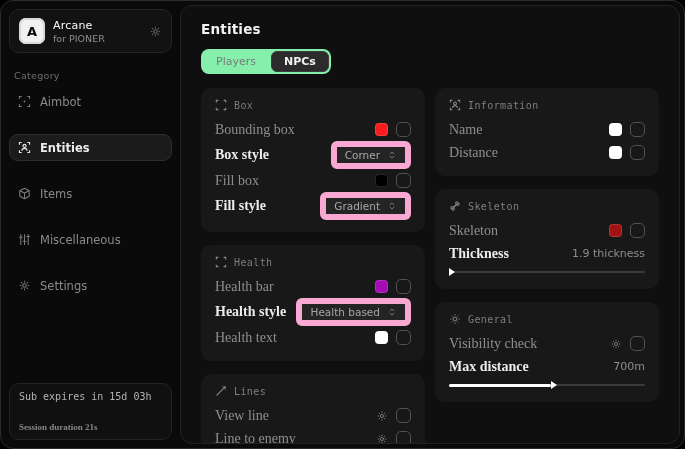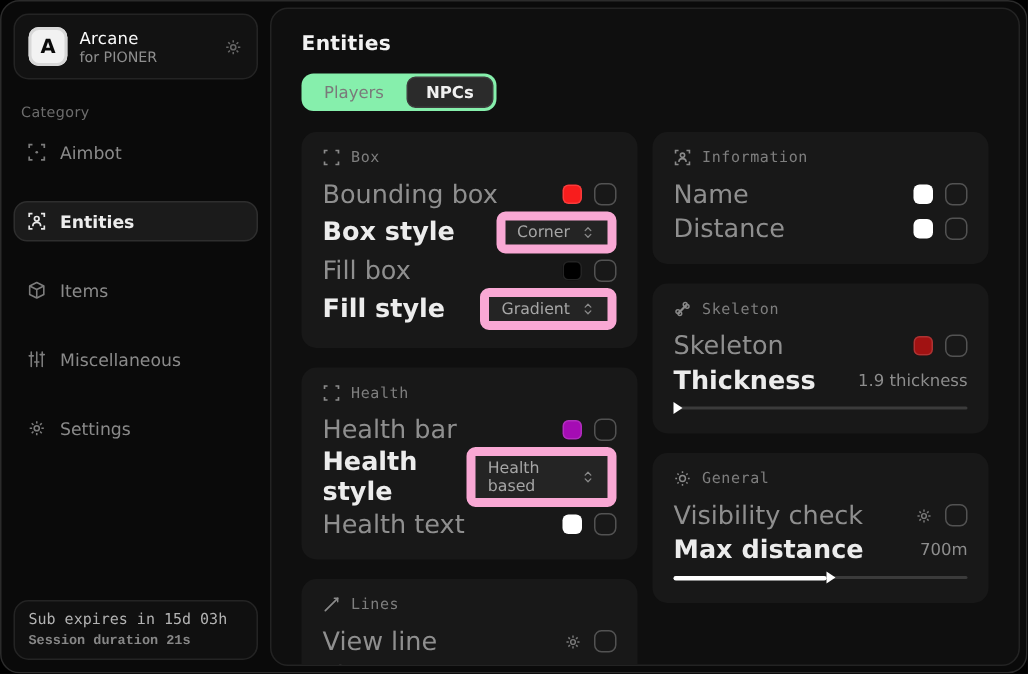--- a/index.html
+++ b/index.html
@@ -39,21 +39,21 @@
   }
   .nav-item .nav-icon { display:flex; color:#7c7c7c; }
   .nav-item.active { background:#1b1b1b; border-color:#2e2e2e; color:#ededed; font-weight:600; }
   .nav-item.active .nav-icon { color:#e8e8e8; }
 
   .sidebar-footer {
     margin-top:auto; border:1px solid #242424; background:#101010; border-radius:10px;
     padding:7px 9px;
   }
   .sub-line { font-family:"DejaVu Sans Mono","Liberation Mono",monospace; font-size:10px; color:#b3b3b3; }
-  .session-line { font-family:Liberation Mono, monospace; font-size:9px; color:#878787; margin-top:3px; font-weight:700; }
+  .session-line { font-family:Liberation Serif, serif; font-size:9px; color:#878787; margin-top:20px; font-weight:700; }
 
   
   .main {
     flex:1; margin:4px 4px 4px 0; background:#0f0f0f;
     border:1px solid #232323; border-radius:12px;
     padding:15px 20px 16px; display:flex; flex-direction:column; overflow:hidden;
   }
   .page-title { font-size:13.5px; font-weight:700; color:#f2f2f2; letter-spacing:.2px; }
 
   .tabs {
@@ -68,21 +68,21 @@
 
   .card { background:#181818; border-radius:10px; padding:11px 14px 12px; }
   .card-header {
     display:flex; align-items:flex-end; gap:7px; color:#7e7e7e;
     font-family:"DejaVu Sans Mono","Liberation Mono",monospace; font-size:10px;
     letter-spacing:.4px; margin-bottom:7px;
   }
   .card-header .hdr-icon { display:flex; color:#8a8a8a; }
 
   .row { display:flex; align-items:center; justify-content:space-between; min-height:23px; }
-  .row-label { font-size:17px; color:#8f8f8f; }
+  .row-label { font-size:14px; color:#8f8f8f;font-family:Liberation Serif, serif; }
   .row-label.strong { color:#ececec; font-weight:600; }
   .controls { display:flex; align-items:center; gap:8px; }
 
   .swatch { width:13px; height:13px; border-radius:4px; box-shadow:inset 0 0 0 1px rgba(255,255,255,.14); cursor:pointer; }
   .checkbox { width:15px; height:15px; border:1.5px solid #525252; border-radius:5px; background:transparent; cursor:pointer; }
 
   .pill {
     display:flex; align-items:center; gap:7px; background:#242424;
     border:6px solid #f9a8d4; border-radius:6px; padding:2px 8px;
     font-size:10.5px; color:#a6a6a6; cursor:pointer;

